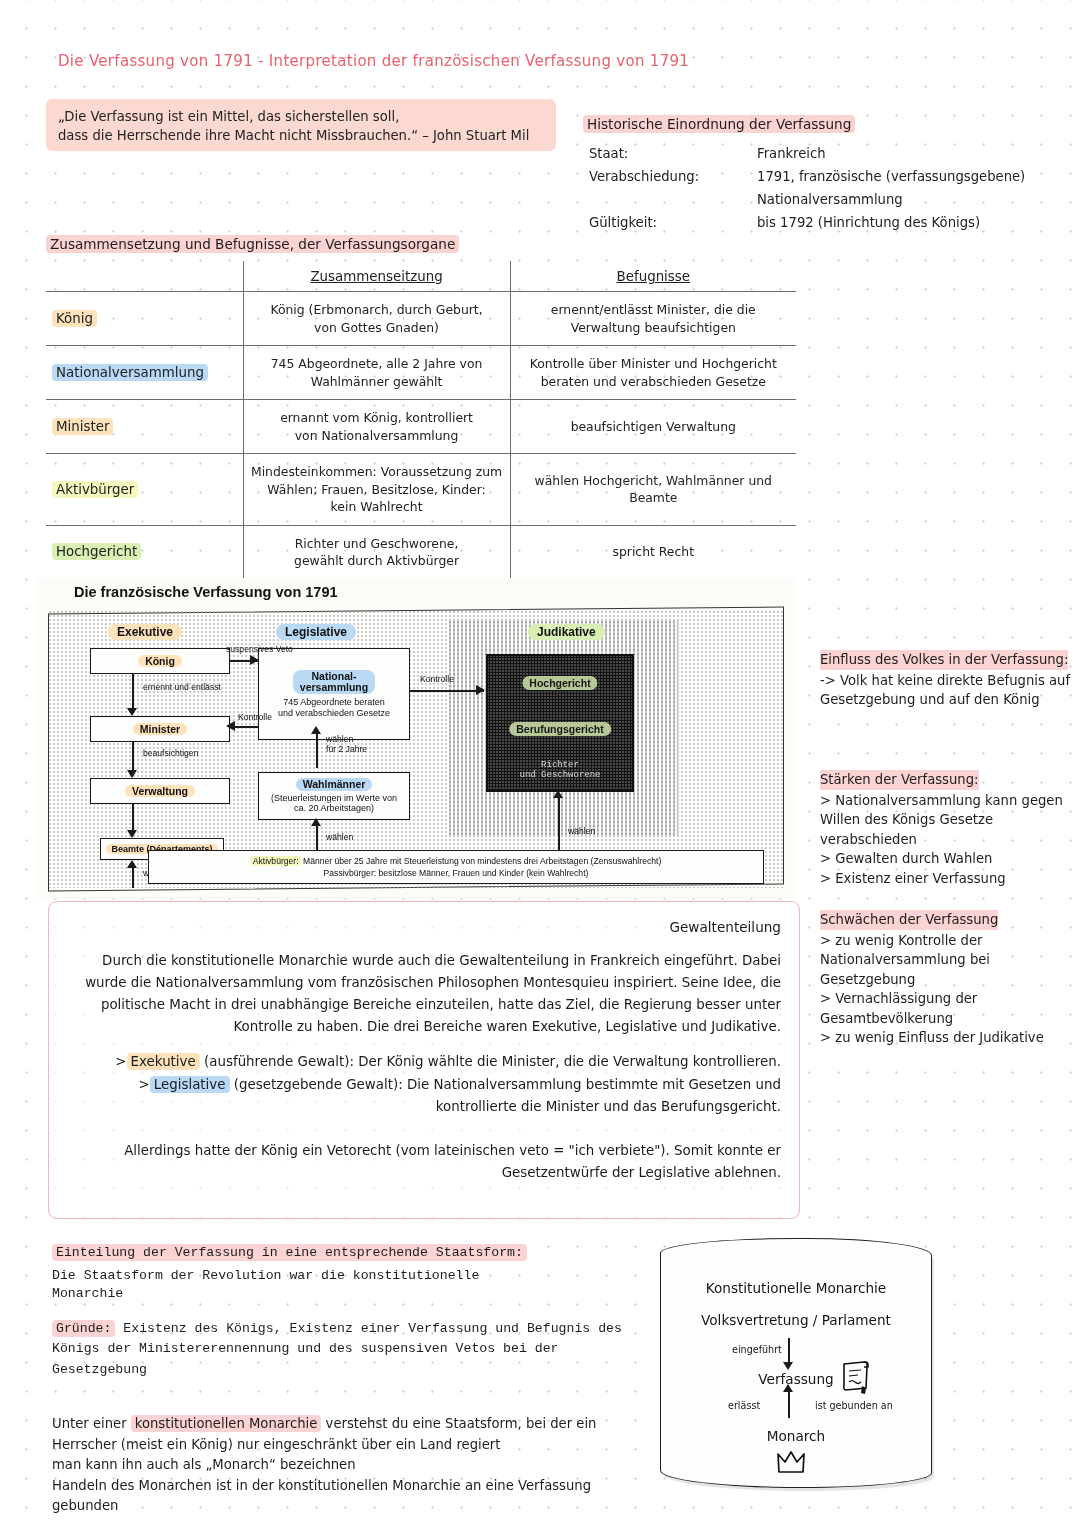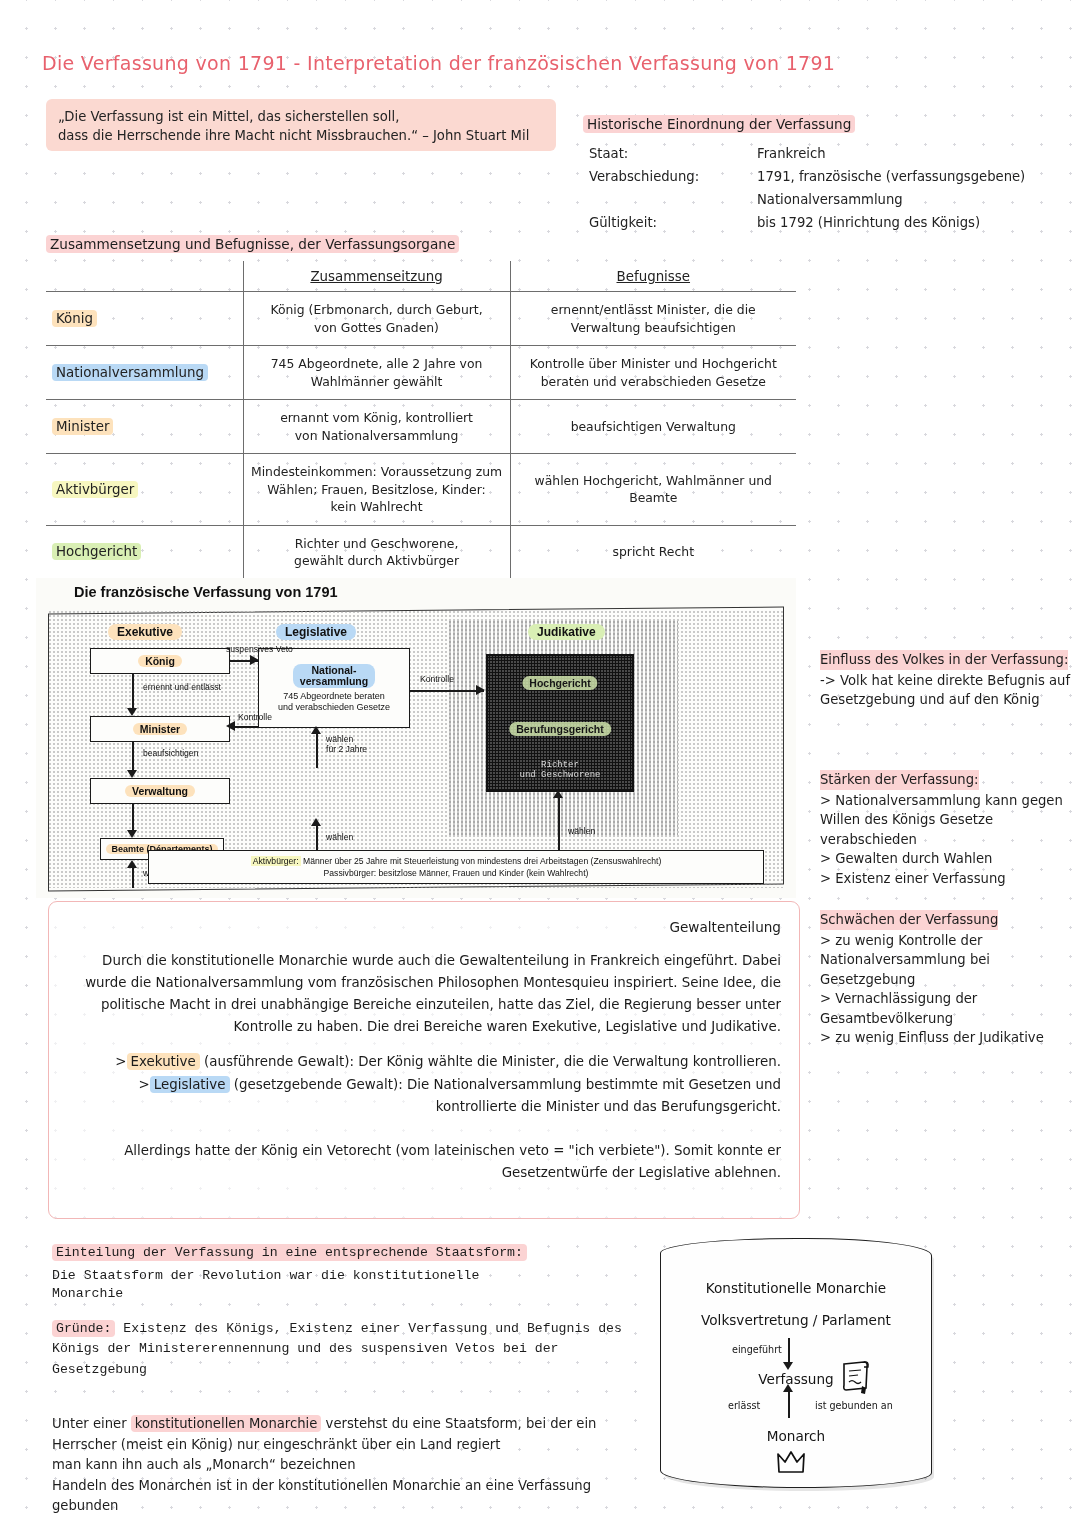--- a/index.html
+++ b/index.html
@@ -20,22 +20,22 @@
 
   .hl{border-radius:4px;padding:1px 4px;}
   .hl-pink{background:#fbd3d3;}
   .hl-orange{background:#fde2bc;}
   .hl-blue{background:#b9d9f5;}
   .hl-yellow{background:#f7f7c0;}
   .hl-green{background:#d9efb4;}
 
   
   #title{
-    position:absolute;left:42px;top:52px;
-    font-size:19px;color:#e8616d;letter-spacing:.3px;
+    position:absolute;left:58px;top:52px;
+    font-size:15px;color:#e8616d;letter-spacing:.3px;
     white-space:nowrap;
   }
 
   
   #quote-box{
     position:absolute;left:46px;top:99px;width:510px;height:52px;
     background:#fbd9d1;border-radius:6px;
     padding:8px 12px;box-sizing:border-box;
     font-size:13.2px;color:#232323;line-height:19px;
   }
@@ -285,37 +285,41 @@
       <div class="arrh" style="left:79px;top:220px;border-left:5px solid transparent;border-right:5px solid transparent;border-top:8px solid #1a1a1a;"></div>
 
       <div class="dbox" style="left:52px;top:228px;width:124px;height:22px;">
         <span class="dlab hl-orange" style="font-size:9px;padding:0 5px;">Beamte (Départements)</span>
       </div>
       <div class="arr" style="left:84px;top:256px;width:1.8px;height:22px;"></div>
       <div class="arrh" style="left:79px;top:250px;border-left:5px solid transparent;border-right:5px solid transparent;border-bottom:8px solid #1a1a1a;"></div>
       <div class="dcap" style="left:95px;top:258px;">wählen</div>
 
       <div class="dhead hl-blue" style="left:228px;top:14px;">Legislative</div>
-      <div class="dbox" style="left:210px;top:38px;width:152px;height:80px;">
+      <div class="dbox" style="left:210px;top:38px;width:152px;height:92px;">
         <span class="dlab hl-blue" style="line-height:11px;">National-<br>versammlung</span>
         <span style="margin-top:3px;">745 Abgeordnete beraten<br>und verabschieden Gesetze</span>
       </div>
 
       <div class="arr" style="left:182px;top:50px;width:28px;height:1.8px;"></div>
       <div class="arrh" style="left:202px;top:45px;border-top:5px solid transparent;border-bottom:5px solid transparent;border-left:9px solid #1a1a1a;"></div>
       <div class="dcap" style="left:178px;top:34px;">suspensives Veto</div>
 
       <div class="arr" style="left:182px;top:116px;width:28px;height:1.8px;"></div>
       <div class="arrh" style="left:178px;top:111px;border-top:5px solid transparent;border-bottom:5px solid transparent;border-right:9px solid #1a1a1a;"></div>
       <div class="dcap" style="left:190px;top:102px;">Kontrolle</div>
 
       <div class="arr" style="left:268px;top:122px;width:1.8px;height:36px;"></div>
       <div class="arrh" style="left:263px;top:116px;border-left:5px solid transparent;border-right:5px solid transparent;border-bottom:8px solid #1a1a1a;"></div>
       <div class="dcap" style="left:278px;top:124px;line-height:10px;">wählen<br>für 2 Jahre</div>
 
+      <div class="dbox" style="left:210px;top:162px;width:152px;height:48px;">
+        <span class="dlab hl-blue">Wahlmänner</span>
+        <span style="margin-top:2px;">(Steuerleistungen im Werte von<br>ca. 20 Arbeitstagen)</span>
+      </div>
       <div class="arr" style="left:268px;top:214px;width:1.8px;height:30px;"></div>
       <div class="arrh" style="left:263px;top:208px;border-left:5px solid transparent;border-right:5px solid transparent;border-bottom:8px solid #1a1a1a;"></div>
       <div class="dcap" style="left:278px;top:222px;">wählen</div>
 
       <div class="speckle" style="left:400px;top:10px;width:230px;height:215px;opacity:.9;"></div>
       <div class="dhead hl-green" style="left:480px;top:14px;">Judikative</div>
       <div id="judbox" style="left:438px;top:44px;width:148px;height:138px;">
         <div style="position:absolute;left:50%;top:16px;transform:translateX(-50%);">
           <span class="dlab hl-green" style="opacity:.8;">Hochgericht</span>
         </div>

